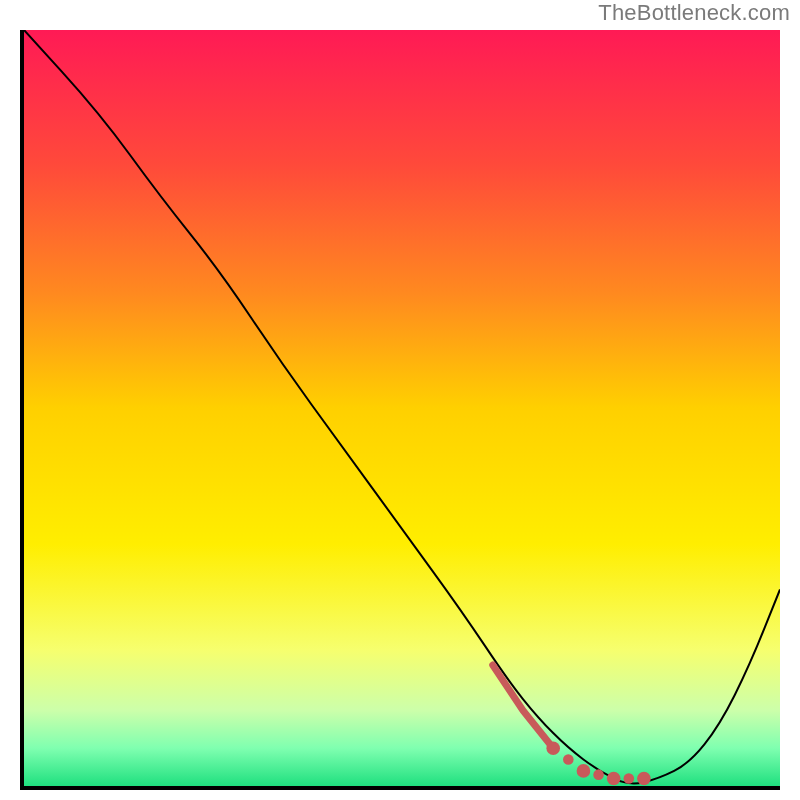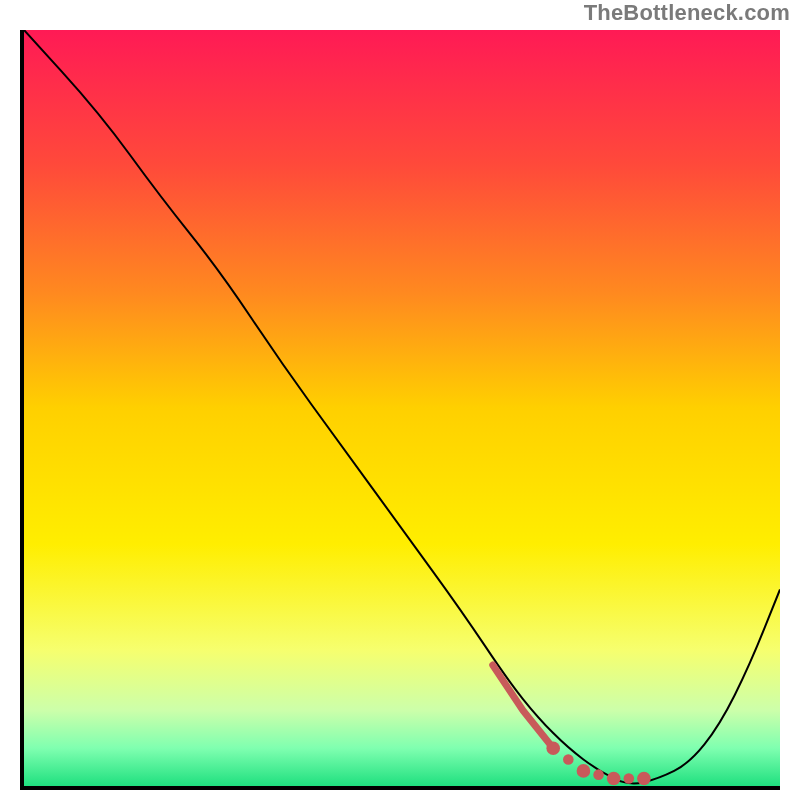--- a/index.html
+++ b/index.html
@@ -14,21 +14,21 @@
   .wrap {
     position: relative;
     width: 800px;
     height: 800px;
   }
   .watermark {
     position: absolute;
     top: 0;
     right: 10px;
     font-size: 22px;
-    font-weight: 700;
+    font-weight: 400;
     color: #7a7a7a;
     letter-spacing: 0.2px;
   }
   .plot-area {
     position: absolute;
     left: 20px;
     top: 30px;
     width: 760px;
     height: 760px;
     box-sizing: border-box;

